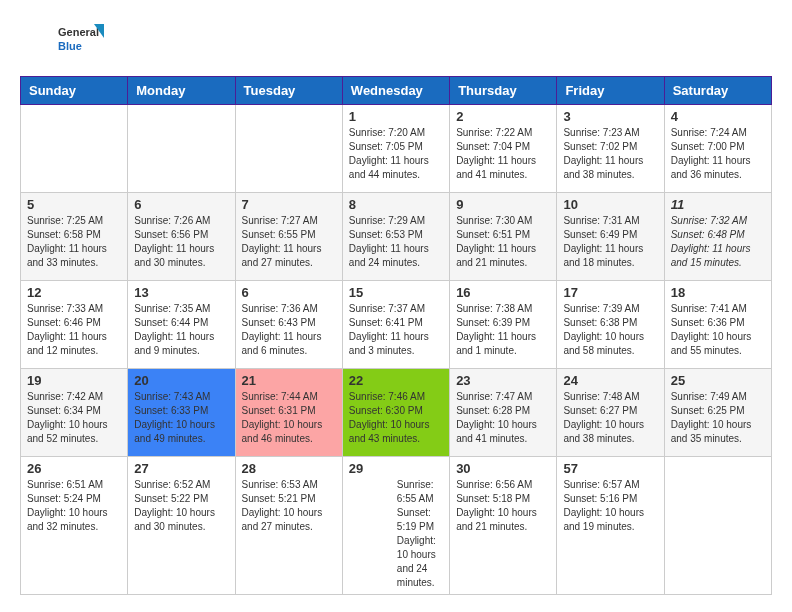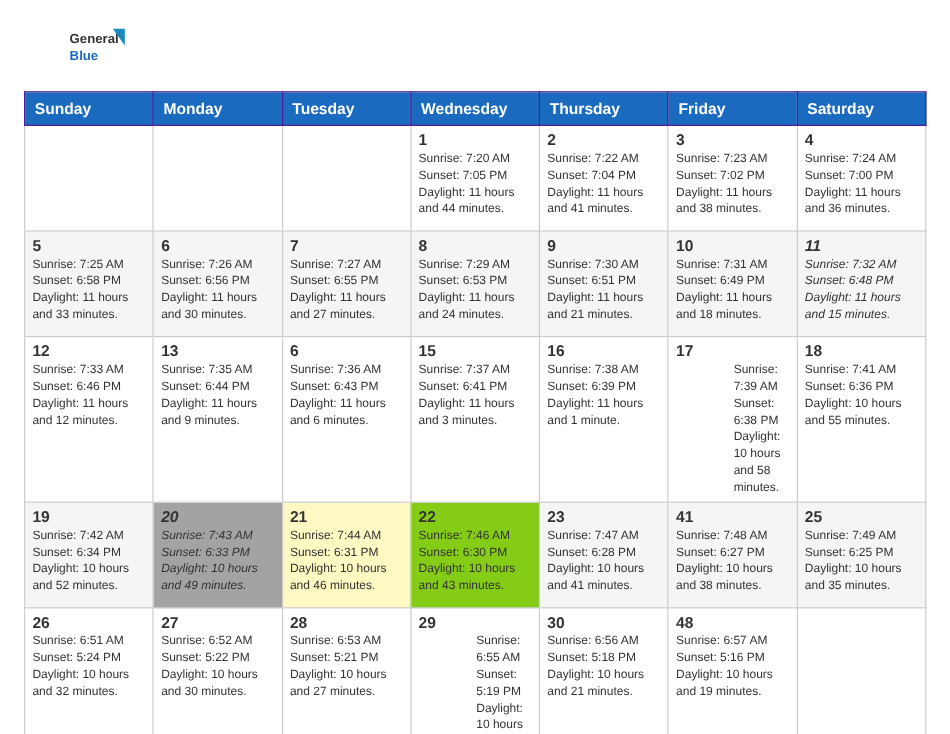--- a/index.html
+++ b/index.html
@@ -221,49 +221,49 @@
         </td>
         <td>
           <div class="day-number">16</div>
           <div class="day-info" style="white-space: pre-line;">Sunrise: 7:38 AM
 Sunset: 6:39 PM
 Daylight: 11 hours
 and 1 minute.</div>
         </td>
         <td>
           <div class="day-number">17</div>
-          <div class="day-info" style="white-space: pre-line; margin-left: 48px;">Sunrise: 7:39 AM
+          <div class="day-info" style="white-space: pre-line;">Sunrise: 7:39 AM
 Sunset: 6:38 PM
 Daylight: 10 hours
 and 58 minutes.</div>
         </td>
         <td>
           <div class="day-number">18</div>
           <div class="day-info" style="white-space: pre-line;">Sunrise: 7:41 AM
 Sunset: 6:36 PM
 Daylight: 10 hours
 and 55 minutes.</div>
         </td>
       </tr>
       <tr>
         <td style="background: rgb(245, 245, 245);">
           <div class="day-number">19</div>
           <div class="day-info" style="white-space: pre-line;">Sunrise: 7:42 AM
 Sunset: 6:34 PM
 Daylight: 10 hours
 and 52 minutes.</div>
         </td>
-        <td style="background: #a3a3a3; font-style: italic;">
+        <td style="background: #3b82f6;">
           <div class="day-number">20</div>
           <div class="day-info" style="white-space: pre-line;">Sunrise: 7:43 AM
 Sunset: 6:33 PM
 Daylight: 10 hours
 and 49 minutes.</div>
         </td>
-        <td style="background: #fef9c3;">
+        <td style="background: #fca5a5;">
           <div class="day-number">21</div>
           <div class="day-info" style="white-space: pre-line;">Sunrise: 7:44 AM
 Sunset: 6:31 PM
 Daylight: 10 hours
 and 46 minutes.</div>
         </td>
         <td style="background: #84cc16;">
           <div class="day-number">22</div>
           <div class="day-info" style="white-space: pre-line;">Sunrise: 7:46 AM
 Sunset: 6:30 PM
@@ -271,21 +271,21 @@
 and 43 minutes.</div>
         </td>
         <td style="background: rgb(245, 245, 245);">
           <div class="day-number">23</div>
           <div class="day-info" style="white-space: pre-line;">Sunrise: 7:47 AM
 Sunset: 6:28 PM
 Daylight: 10 hours
 and 41 minutes.</div>
         </td>
         <td style="background: rgb(245, 245, 245);">
-          <div class="day-number">41</div>
+          <div class="day-number">24</div>
           <div class="day-info" style="white-space: pre-line;">Sunrise: 7:48 AM
 Sunset: 6:27 PM
 Daylight: 10 hours
 and 38 minutes.</div>
         </td>
         <td style="background: rgb(245, 245, 245);">
           <div class="day-number">25</div>
           <div class="day-info" style="white-space: pre-line;">Sunrise: 7:49 AM
 Sunset: 6:25 PM
 Daylight: 10 hours
@@ -322,21 +322,21 @@
 and 24 minutes.</div>
         </td>
         <td>
           <div class="day-number">30</div>
           <div class="day-info" style="white-space: pre-line;">Sunrise: 6:56 AM
 Sunset: 5:18 PM
 Daylight: 10 hours
 and 21 minutes.</div>
         </td>
         <td>
-          <div class="day-number">48</div>
+          <div class="day-number">57</div>
           <div class="day-info" style="white-space: pre-line;">Sunrise: 6:57 AM
 Sunset: 5:16 PM
 Daylight: 10 hours
 and 19 minutes.</div>
         </td>
         <td class="empty"></td>
       </tr>
     </tbody>
 </table>
 

